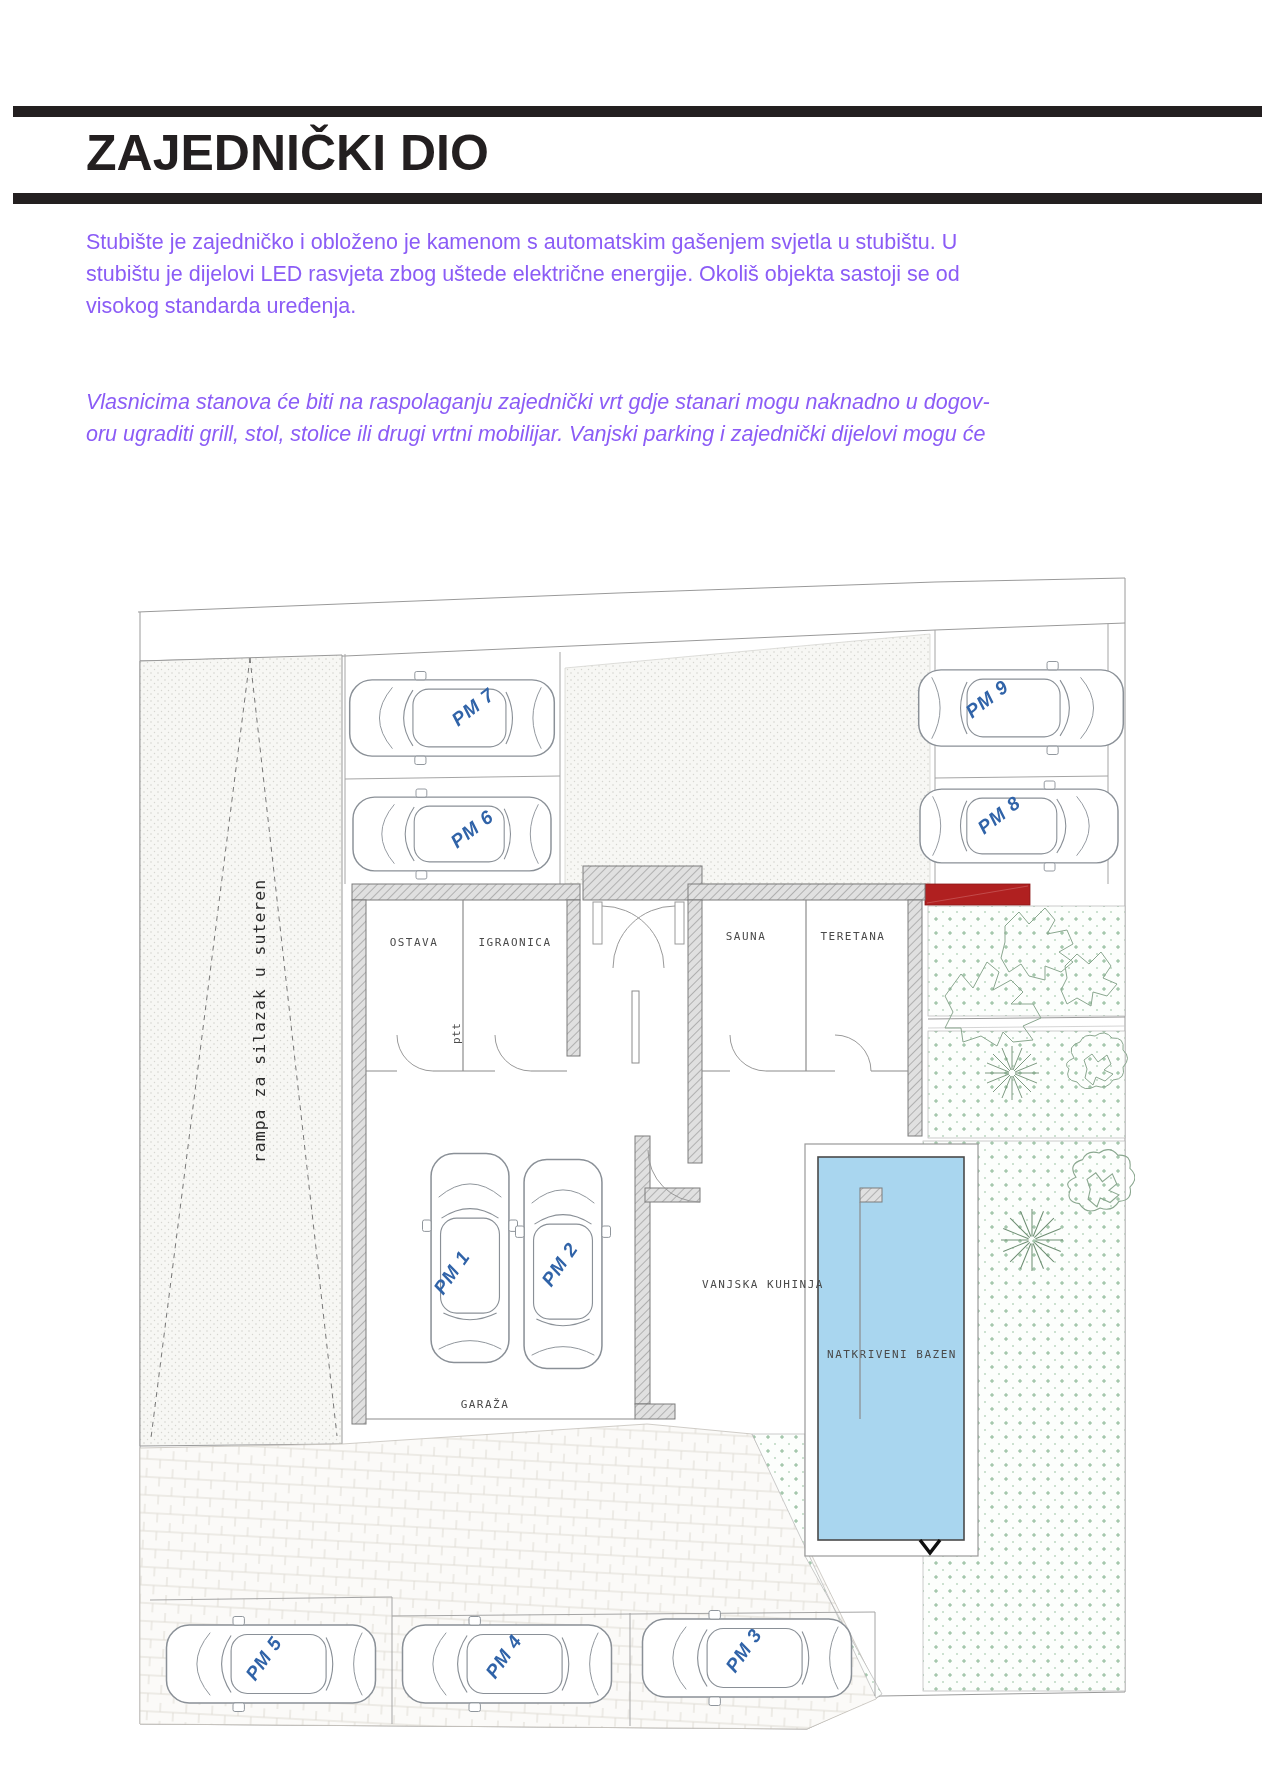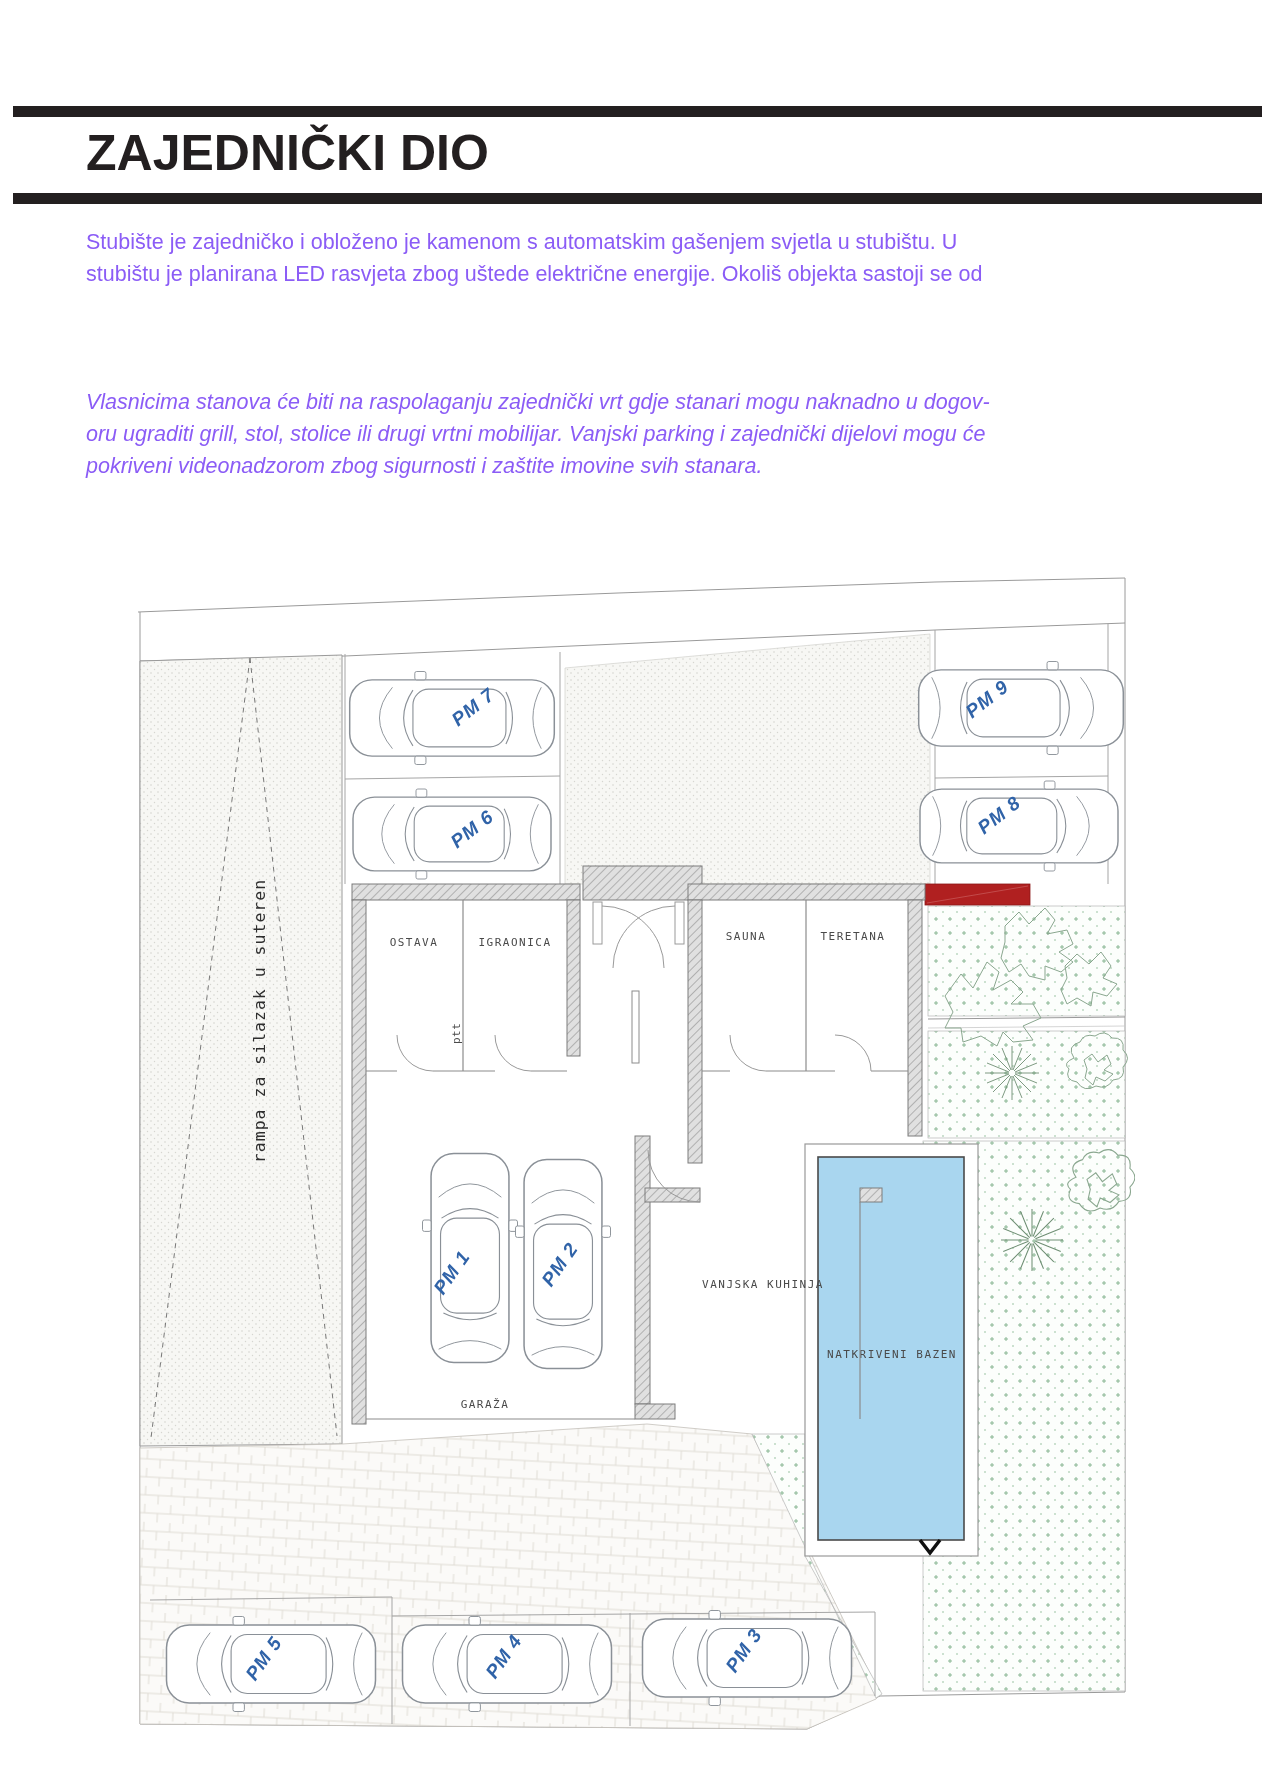--- a/index.html
+++ b/index.html
@@ -24,27 +24,27 @@
 <body>
 
 <div class="page">
 
   <div class="bar top"></div>
   <div class="title">ZAJEDNIČKI DIO</div>
   <div class="bar under"></div>
 
   <div class="para p1">
     <div>Stubište je zajedničko i obloženo je kamenom s automatskim gašenjem svjetla u stubištu. U</div>
-    <div>stubištu je planirana LED rasvjeta zbog uštede električne energije. Okoliš objekta sastoji se od</div>
+    <div>stubištu je dijelovi LED rasvjeta zbog uštede električne energije. Okoliš objekta sastoji se od</div>
+    <div>visokog standarda uređenja.</div>
   </div>
 
   <div class="para p2">
     <div>Vlasnicima stanova će biti na raspolaganju zajednički vrt gdje stanari mogu naknadno  u dogov-</div>
     <div>oru ugraditi grill, stol, stolice ili drugi vrtni mobilijar. Vanjski parking i zajednički dijelovi mogu će</div>
-    <div>pokriveni videonadzorom zbog sigurnosti i zaštite imovine svih stanara.</div>
   </div>
 
   <div class="plan">
   <svg width="1000" height="1170" viewBox="0 0 1000 1170" xmlns="http://www.w3.org/2000/svg">
     <defs>
       <pattern id="hatch" width="6" height="6" patternUnits="userSpaceOnUse" patternTransform="rotate(45)">
         <rect width="6" height="6" fill="#e0e0e0"></rect>
         <line x1="0" y1="0" x2="0" y2="6" stroke="#9b9b9b" stroke-width="1.4"></line>
       </pattern>
       <pattern id="dots" width="7" height="7" patternUnits="userSpaceOnUse">

